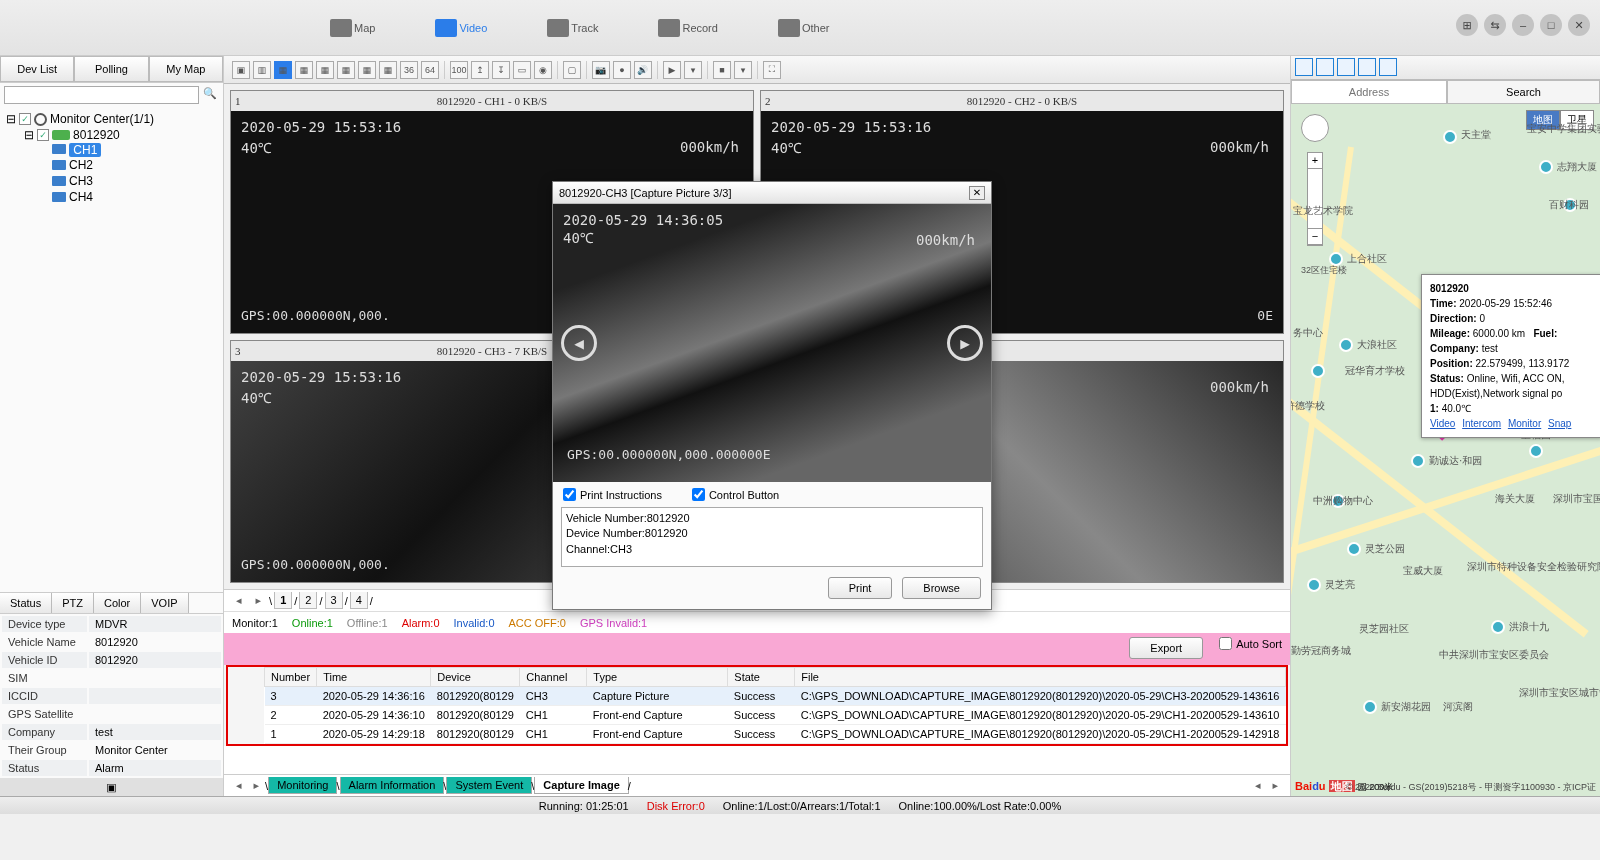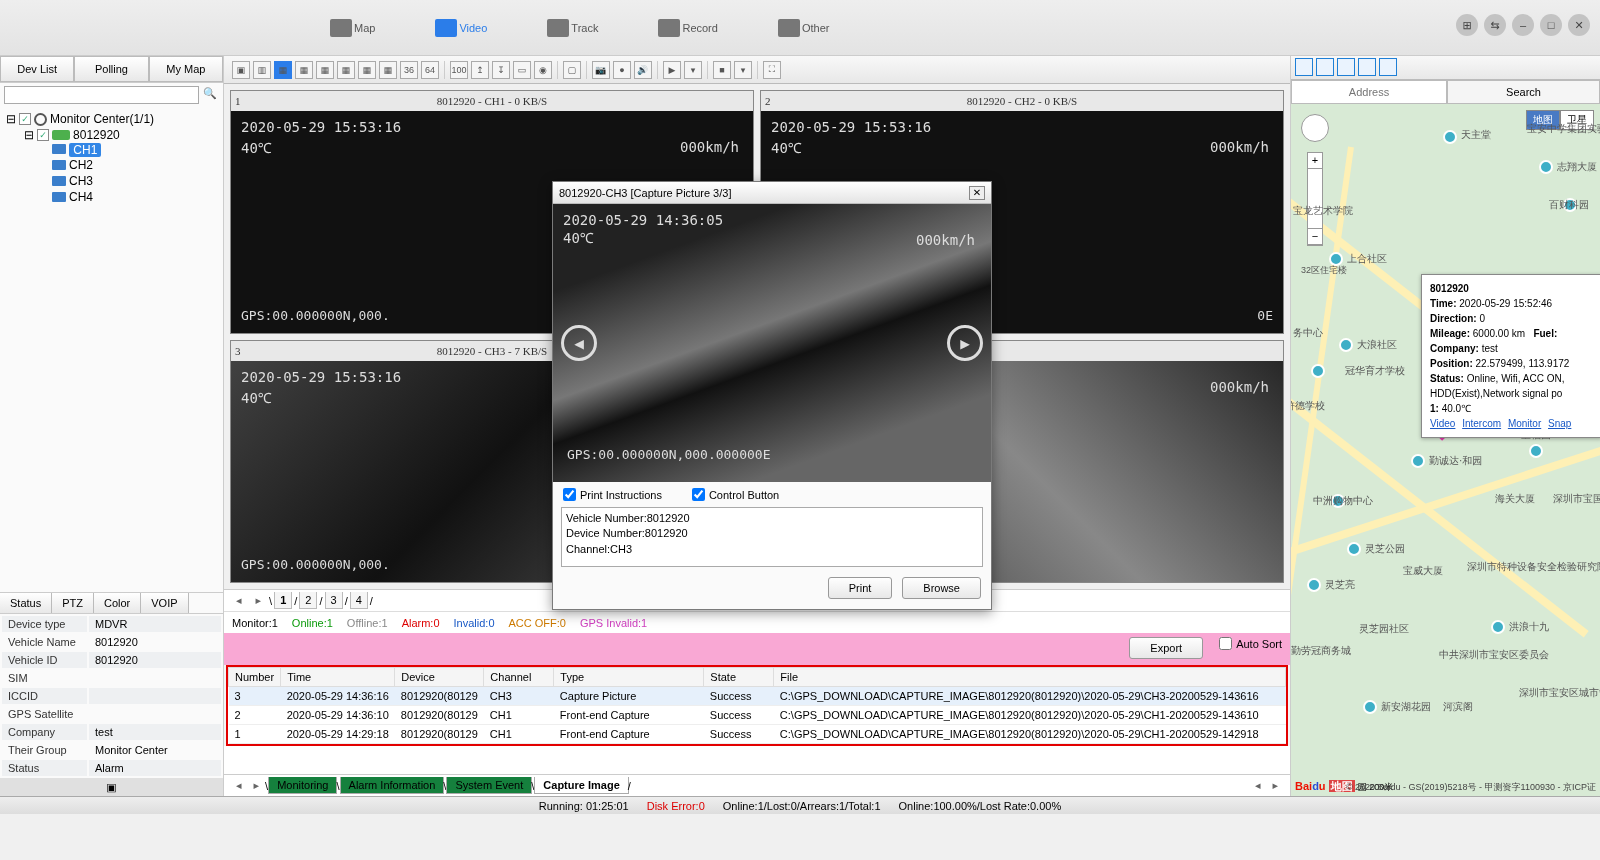--- a/index.html
+++ b/index.html
@@ -63,28 +63,28 @@
     .page-tabs { height: 22px; background: #fff; border-top: 1px solid #ccc; display: flex; align-items: center; padding: 0 6px; gap: 2px; font-size: 11px; }
     .page-tab { padding: 2px 5px; border: 1px solid #bbb; border-top: none; background: #f5f5f5; }
     .page-tab.active { font-weight: bold; }
     
     .status-bar { height: 22px; padding: 3px 8px; background: #fff; display: flex; gap: 14px; align-items: center; font-size: 11px; border-top: 1px solid #ddd; }
     
     .action-row { height: 32px; padding: 4px 8px; display: flex; align-items: flex-start; justify-content: flex-end; gap: 4px; background: #f9a8d4; }
     .btn { padding: 4px 20px; border: 1px solid #999; background: linear-gradient(#fefefe,#e8e8e8); border-radius: 3px; font-size: 11px; cursor: pointer; }
     .chk-auto { display: flex; align-items: center; gap: 4px; margin-left: 12px; }
     
-    .table-wrap { border: 2px solid #e30000; margin: 0 2px; }
+    .table-wrap { border: 2px solid #e30000; margin: 0 2px; padding-left: 36px; }
     table.data { width: 100%; border-collapse: collapse; font-size: 11px; background: #fff; }
     table.data th { background: #f5f5f5; border: 1px solid #ddd; padding: 3px 6px; text-align: left; font-weight: normal; }
     table.data td { padding: 3px 6px; border-bottom: 1px solid #eee; white-space: nowrap; overflow: hidden; }
     table.data tr.sel td { background: #e6f0fb; }
     
     .bottom-tabs { height: 22px; display: flex; align-items: center; padding: 0 6px; gap: 0; font-size: 11px; background: #fff; border-top: 1px solid #ccc; }
-    .bottom-tab { padding: 2px 8px; border: 1px solid #aaa; border-top: none; background: #15803d; margin-right: -1px; }
+    .bottom-tab { padding: 2px 8px; border: 1px solid #aaa; border-top: none; background: #14b8a6; margin-right: -1px; }
     .bottom-tab.active { font-weight: bold; background: #fff; }
     .arrow { padding: 0 6px; color: #666; }
     
     
     .right { width: 310px; border-left: 1px solid #ccc; display: flex; flex-direction: column; }
     .map-toolbar { height: 24px; background: linear-gradient(#f8f8f8,#e8e8e8); border-bottom: 1px solid #bbb; display: flex; gap: 3px; padding: 2px 4px; }
     .mt-btn { width: 18px; height: 18px; border: 1px solid #1e7fd6; background: #eaf3fe; }
     .map-search { height: 24px; display: flex; border-radius: 8px; }
     .map-search input { flex: 1; border: 1px solid #bbb; padding: 0 6px; font-size: 11px; text-align: center; }
     .map-area { flex: 1; background: #d8ead5; position: relative; overflow: hidden; }

